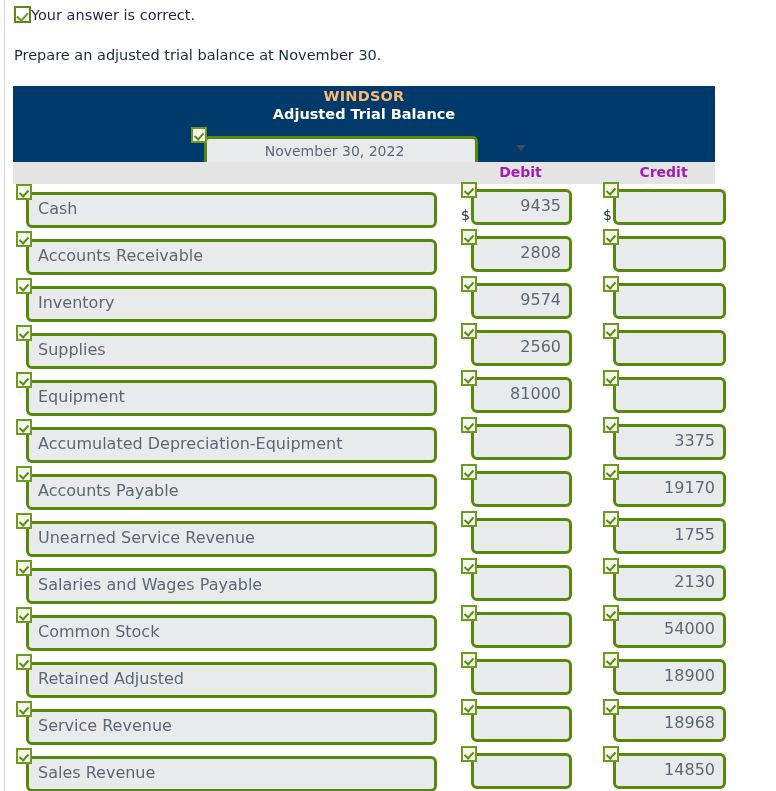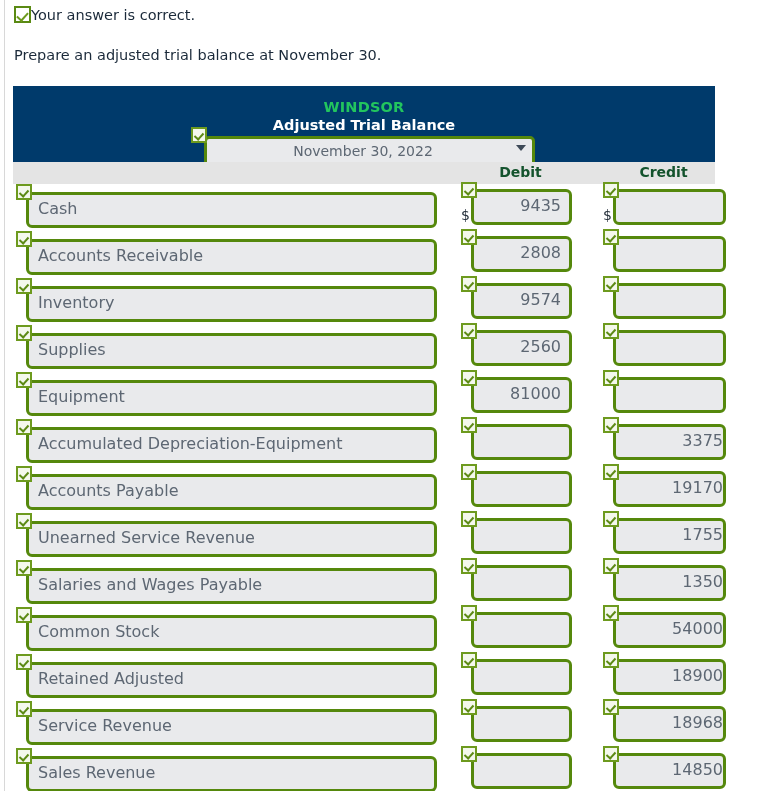--- a/index.html
+++ b/index.html
@@ -75,22 +75,22 @@
     top: 86px;
     width: 702px;
   }
   .atb-head {
     background: #003a6b;
     height: 76px;
     position: relative;
     text-align: center;
   }
   .atb-company {
-    padding-top: 12px;
-    color: #22c55e;
+    padding-top: 1px;
+    color: #fdba74;
     font-size: 14.5px;
     font-weight: bold;
     letter-spacing: .2px;
     line-height: 18px;
   }
   .atb-report {
     color: #ffffff;
     font-size: 14.5px;
     font-weight: bold;
     line-height: 18px;
@@ -123,21 +123,21 @@
     position: absolute;
     left: 178px;
     top: 41px;
     width: 344px;
     height: 32px;
   }
   .date-select {
     position: absolute;
     left: 13px;
     top: 9px;
-    width: 331px;
+    width: 274px;
     height: 31px;
     box-sizing: border-box;
     background: #e9eaec;
     border: 3px solid #55880c;
     border-radius: 5px;
     color: #5d6773;
     font-size: 14px;
     font-family: "DejaVu Sans", sans-serif;
     padding: 0 22px 0 9px;
     line-height: 25px;
@@ -160,21 +160,21 @@
   .col-head {
     background: #e4e4e4;
     height: 22px;
     position: relative;
   }
   .col-head div {
     position: absolute;
     top: 2px;
     font-size: 14px;
     font-weight: bold;
-    color: #14532d;
+    color: #a21caf;
     text-align: center;
   }
   .ch-debit  { left: 445px; width: 125px; }
   .ch-credit { left: 588px; width: 125px; }
 
   
   .rows { position: relative; }
   .row {
     position: relative;
     height: 47px;
@@ -203,20 +203,21 @@
     left: 458px;
     width: 101px;
     top: 5px;
     padding-right: 8px;
     text-align: right;
   }
   .f-credit {
     left: 600px;
     width: 113px;
     top: 5px;
+    padding-right: 8px;
     text-align: right;
   }
   .row .tag.t-account { left: 3px;   top: 0px; }
   .row .tag.t-debit   { left: 448px; top: -2px; }
   .row .tag.t-credit  { left: 590px; top: -2px; }
 
   .dollar {
     position: absolute;
     font-size: 14px;
     color: #26313c;
@@ -321,21 +322,21 @@
         <div class="field f-debit"></div>
         <span class="tag t-credit"></span>
         <div class="field f-credit">1755</div>
       </div>
       <div class="row">
         <span class="tag t-account"></span>
         <div class="field f-account">Salaries and Wages Payable</div>
         <span class="tag t-debit"></span>
         <div class="field f-debit"></div>
         <span class="tag t-credit"></span>
-        <div class="field f-credit">1350</div>
+        <div class="field f-credit">2130</div>
       </div>
       <div class="row">
         <span class="tag t-account"></span>
         <div class="field f-account">Common Stock</div>
         <span class="tag t-debit"></span>
         <div class="field f-debit"></div>
         <span class="tag t-credit"></span>
         <div class="field f-credit">54000</div>
       </div>
       <div class="row">

